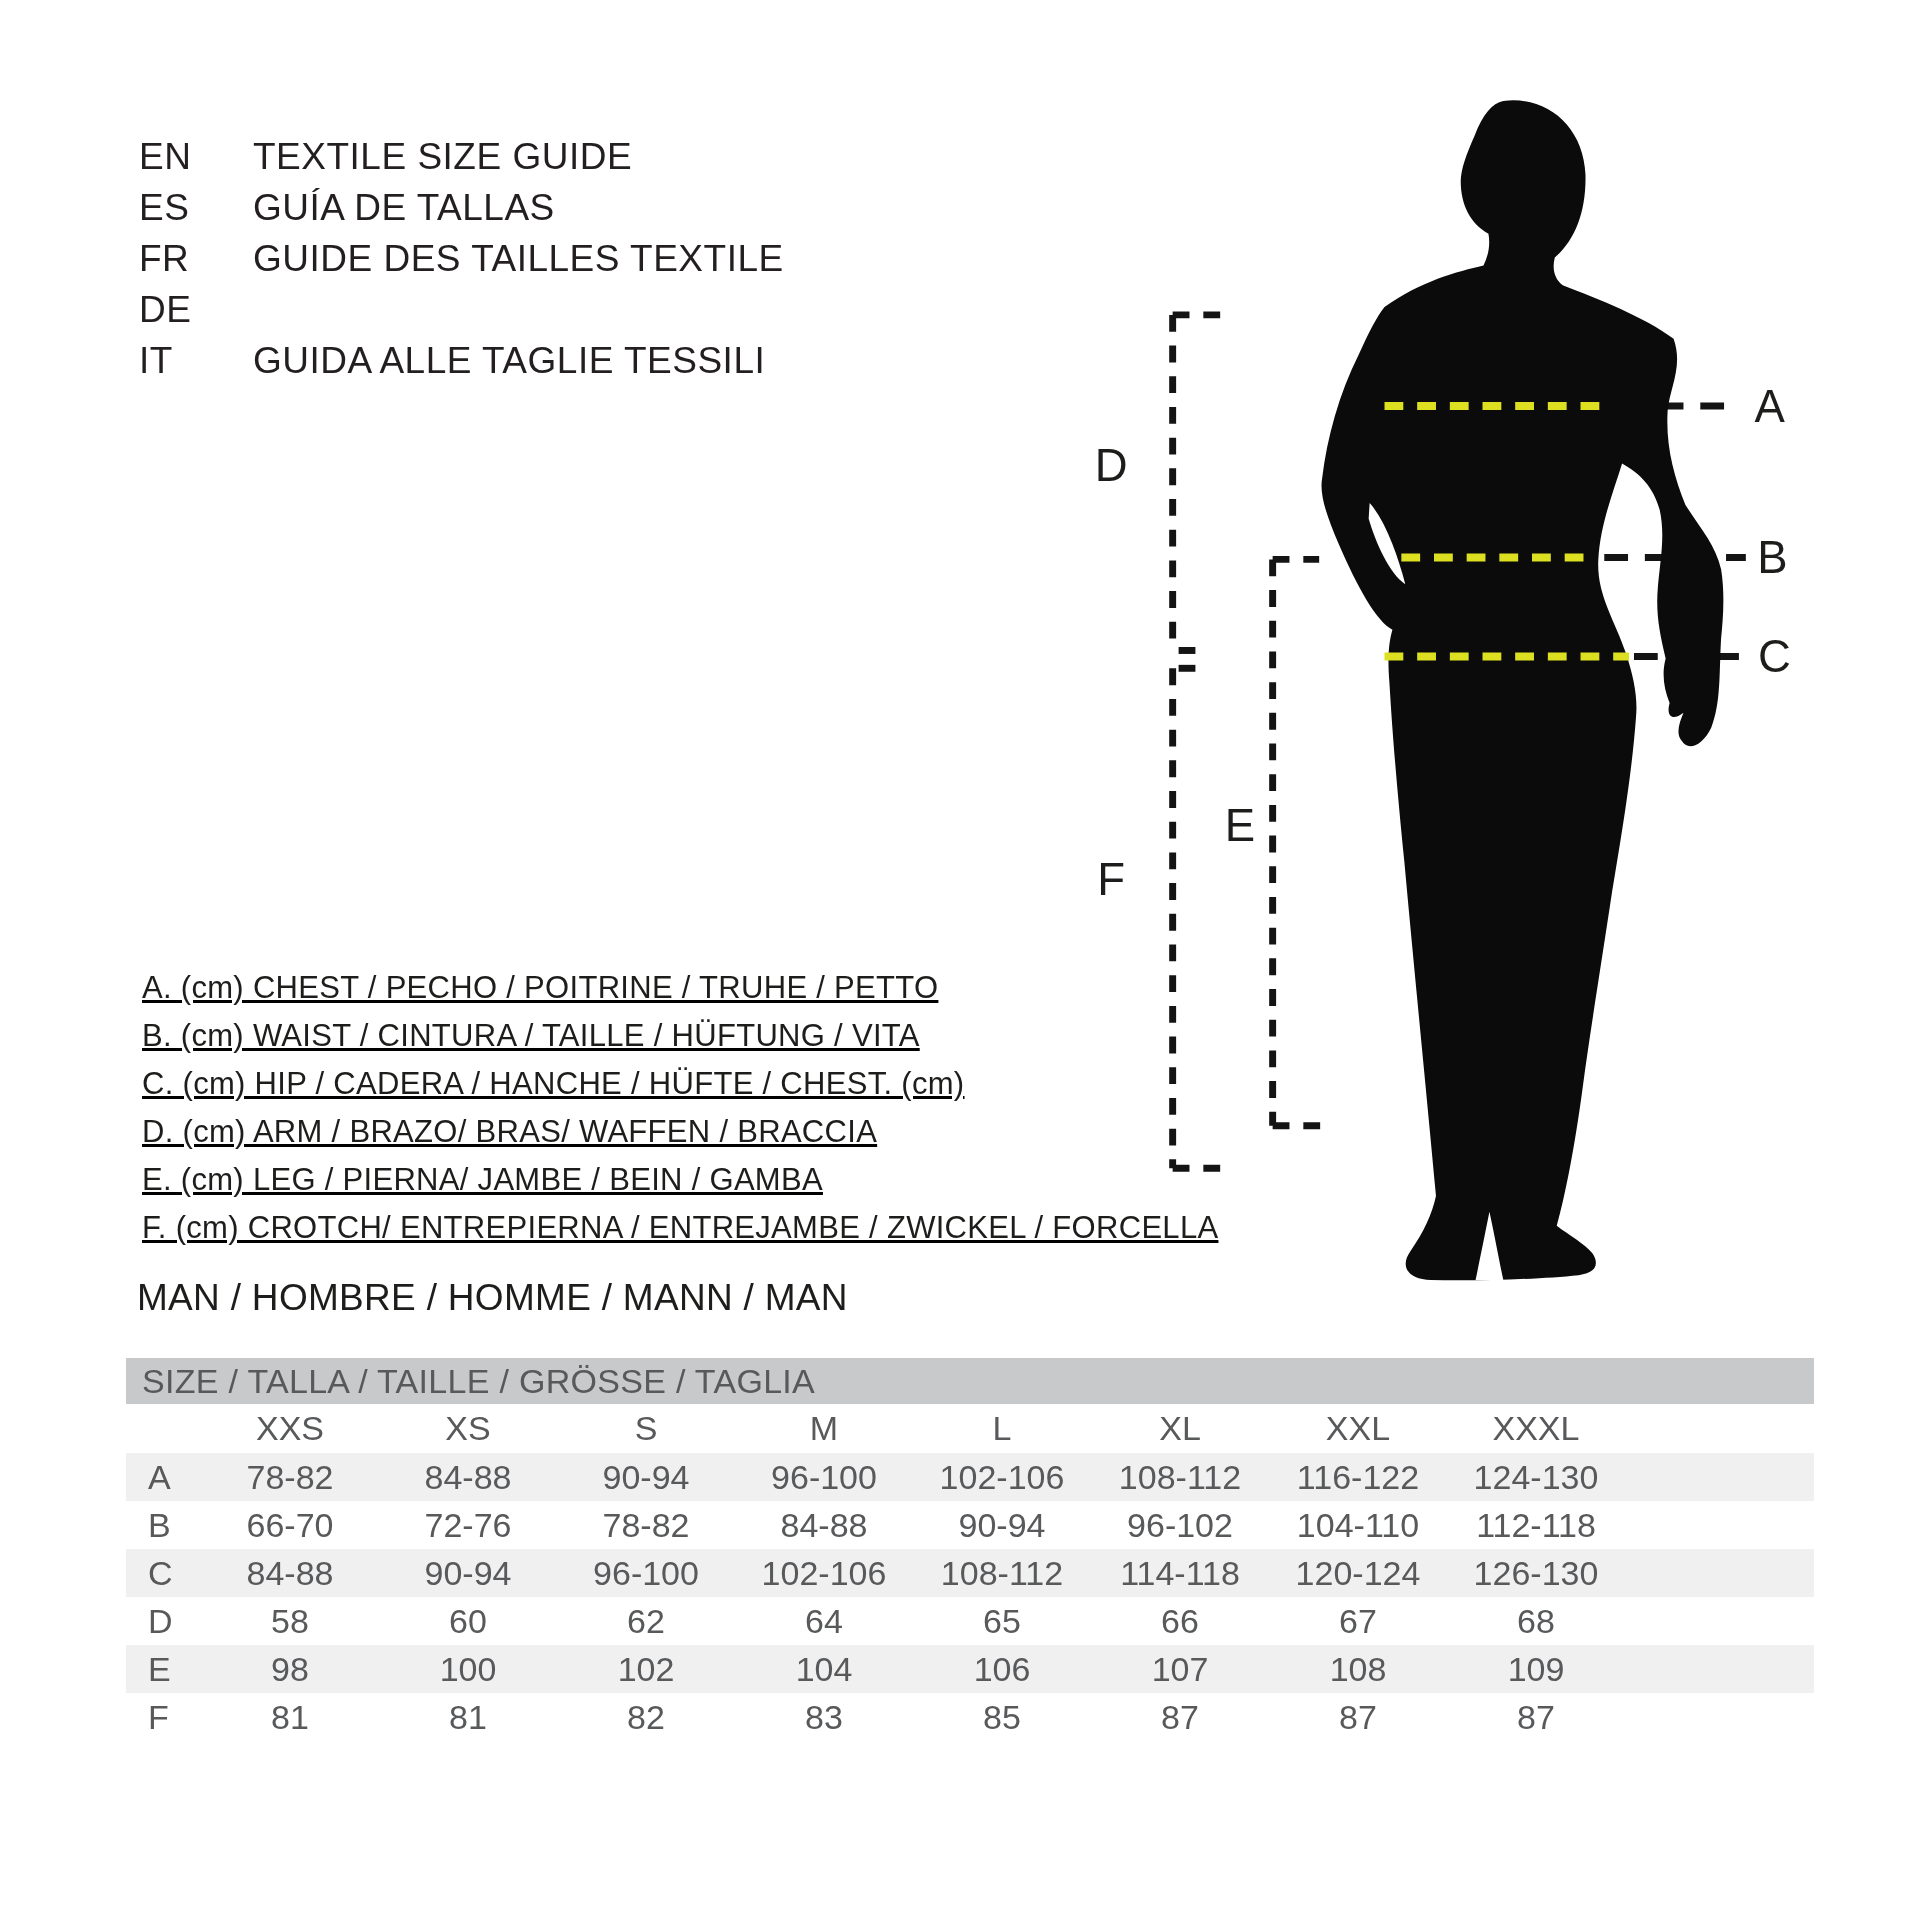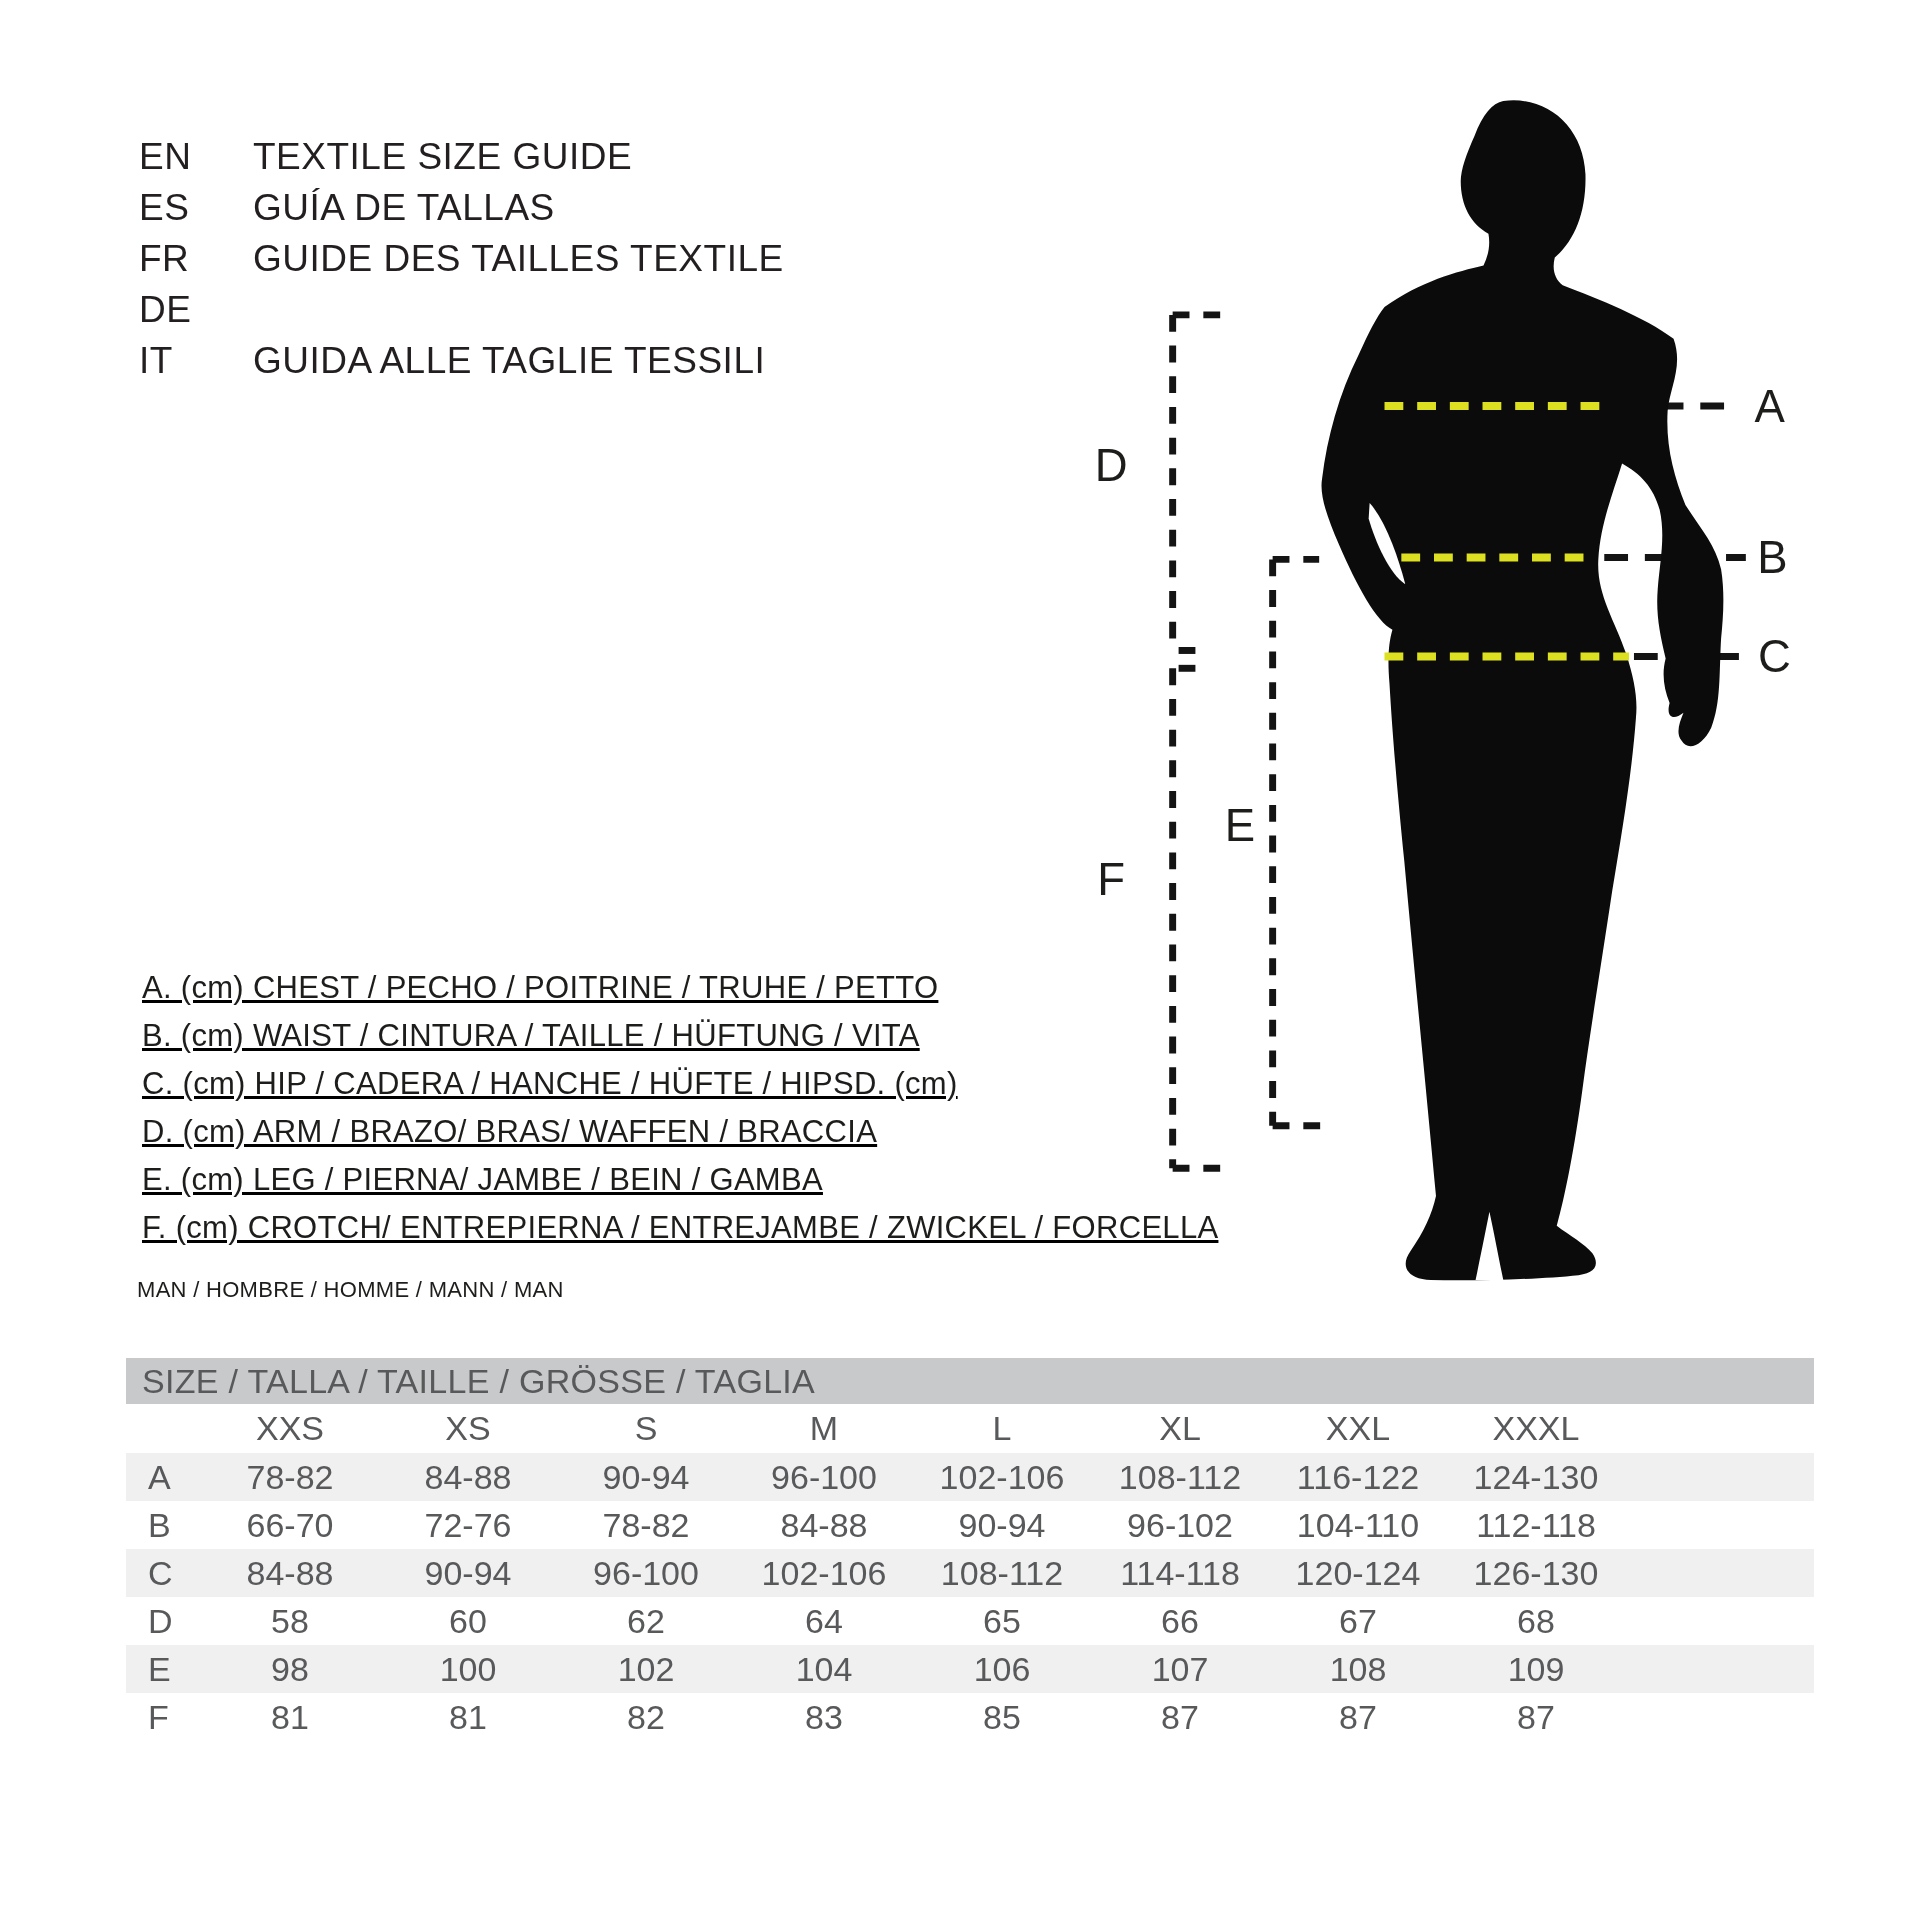--- a/index.html
+++ b/index.html
@@ -8,21 +8,21 @@
 
   
   .lang-block { position:absolute; left:139px; top:131px; }
   .lang-row { display:flex; height:51px; align-items:center; }
   .lang-code { width:114px; font-size:37px; color:#231f20; letter-spacing:0.5px; }
   .lang-label { font-size:37px; color:#231f20; letter-spacing:0.5px; white-space:nowrap; }
 
   
   .legend-block { position:absolute; left:142px; top:964px;text-decoration:underline; }
   .legend-row { height:48px; display:flex; align-items:center; font-size:31px; color:#1d1d1b; letter-spacing:0.3px; white-space:nowrap; }
-  .category-line { position:absolute; left:137px; top:1277px; font-size:22px; color:#1d1d1b; letter-spacing:0.3px; }
+  .category-line { position:absolute; left:137px; top:1277px; font-size:37px; color:#1d1d1b; letter-spacing:0.3px; }
 
   
   .figure-wrap { position:absolute; left:1040px; top:79px; width:887px; height:1238px; }
   .marker-label { font-size:46px; fill:#1d1d1b; font-family:"Liberation Sans", sans-serif; }
 
   
   .size-table { position:absolute; left:126px; top:1358px; width:1688px; color:#58595b; }
   .table-band { height:46px; background:#c8c9ca; display:flex; align-items:center; padding-left:16px; font-size:34px; letter-spacing:0.3px; color:#58595b; }
   .t-row { display:flex; height:48px; align-items:center; }
   .t-row.header { height:49px; background:#ffffff; }
@@ -55,21 +55,21 @@
     </div>
     <div class="lang-row">
       <span class="lang-code">IT</span>
       <span class="lang-label">GUIDA ALLE TAGLIE TESSILI</span>
     </div>
   </div>
 
   <div class="legend-block">
     <div class="legend-row">A. (cm) CHEST / PECHO / POITRINE / TRUHE / PETTO</div>
     <div class="legend-row">B. (cm) WAIST / CINTURA / TAILLE / HÜFTUNG / VITA</div>
-    <div class="legend-row">C. (cm) HIP / CADERA / HANCHE / HÜFTE / HIPSD. (cm)</div>
+    <div class="legend-row">C. (cm) HIP / CADERA / HANCHE / HÜFTE / CHEST. (cm)</div>
     <div class="legend-row">D. (cm) ARM / BRAZO/ BRAS/ WAFFEN / BRACCIA</div>
     <div class="legend-row">E. (cm) LEG / PIERNA/ JAMBE / BEIN / GAMBA</div>
     <div class="legend-row">F. (cm) CROTCH/ ENTREPIERNA / ENTREJAMBE / ZWICKEL / FORCELLA</div>
   </div>
 
   <div class="category-line">MAN / HOMBRE / HOMME / MANN / MAN</div>
 
   <div class="figure-wrap">
     <svg width="887" height="1238" viewBox="0 0 896 1250">
 

